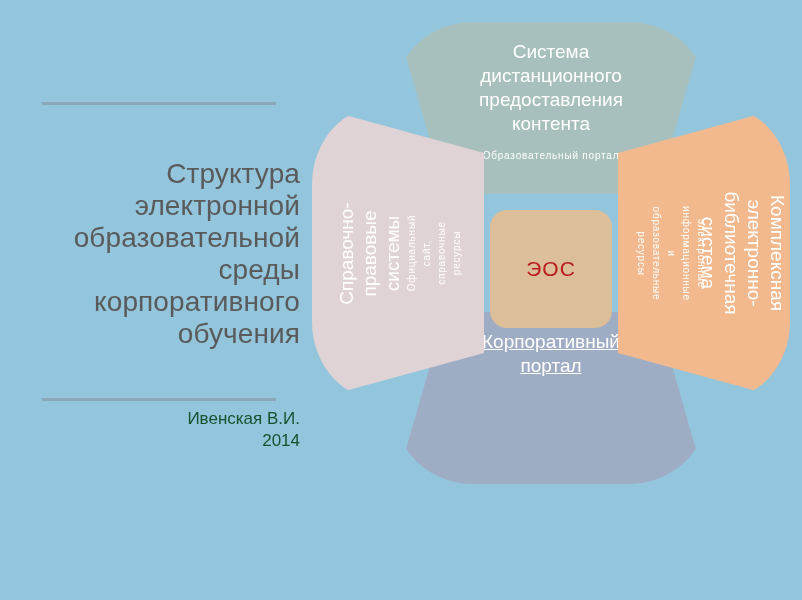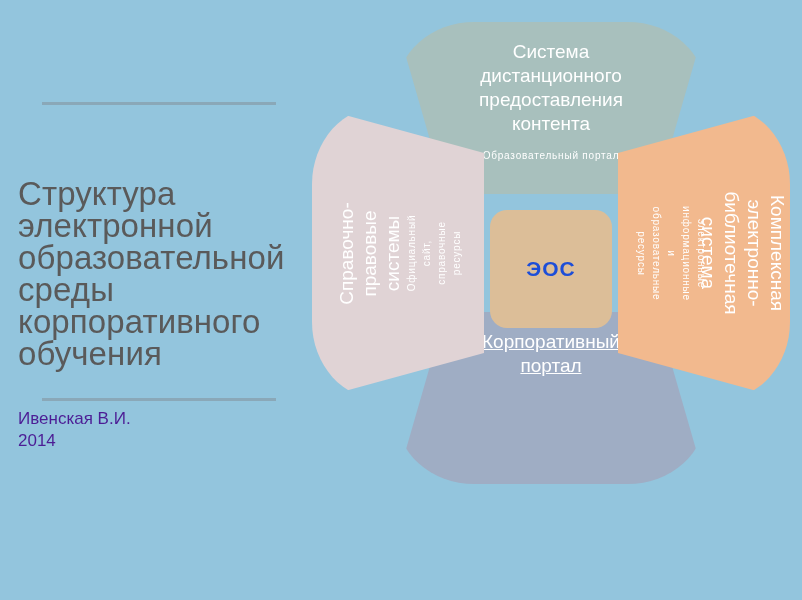--- a/index.html
+++ b/index.html
@@ -33,35 +33,35 @@
     width: 234px;
     height: 3px;
     background: #8aa8b8;
   }
   #rule-top  { top: 16px; }
   #rule-bottom { top: 312px; }
 
   #deck-title {
     position: absolute;
     left: 0;
-    top: 92px;
+    top: 72px;
     width: 282px;
-    text-align: left;
-    font-size: 33px;
+    text-align: right;
+    font-size: 28px;
     line-height: 32px;
     color: #5a5a5a;
     letter-spacing: 0.1px;
   }
   #author-block {
     position: absolute;
     left: 0;
     top: 322px;
     width: 282px;
-    text-align: left;
-    color: #4c1d95;
+    text-align: right;
+    color: #14532d;
     font-size: 17px;
     line-height: 22px;
   }
 
   
   #diagram {
     position: absolute;
     left: 312px;
     top: 22px;
     width: 476px;
@@ -179,23 +179,22 @@
     width: 122px;
     height: 118px;
     background: #dcbe98;
     border-radius: 17px;
     display: flex;
     align-items: center;
     justify-content: center;
   }
   #hub-label {
     font-size: 21px;
-    color: #1d4ed8;
+    color: #b91c1c;
     letter-spacing: 1px;
-    font-weight: bold;
   }
 </style>
 </head>
 <body>
 
 <div id="slide">
 
   <div id="title-block">
     <div class="rule" id="rule-top"></div>
     <div id="deck-title">Структура

